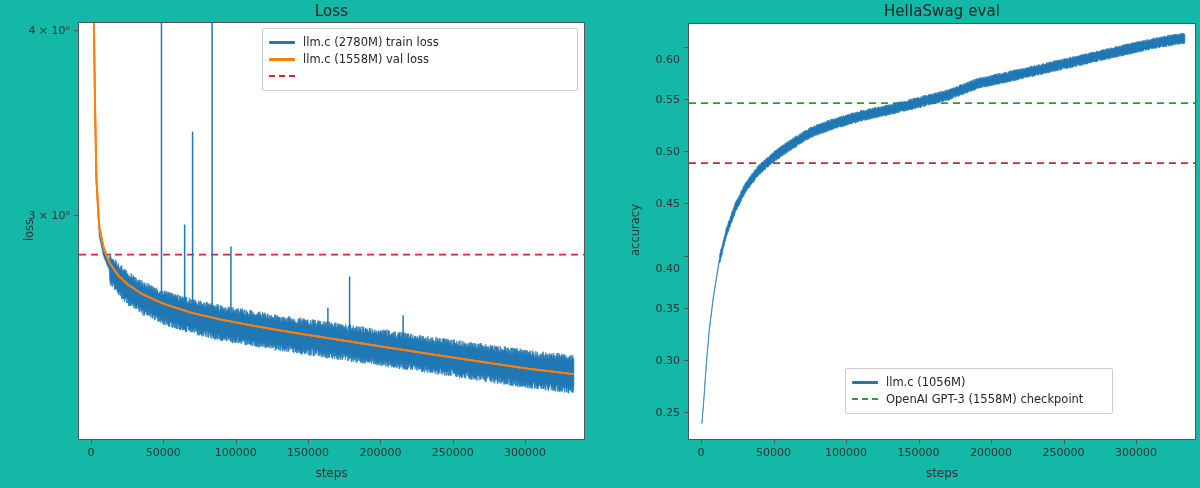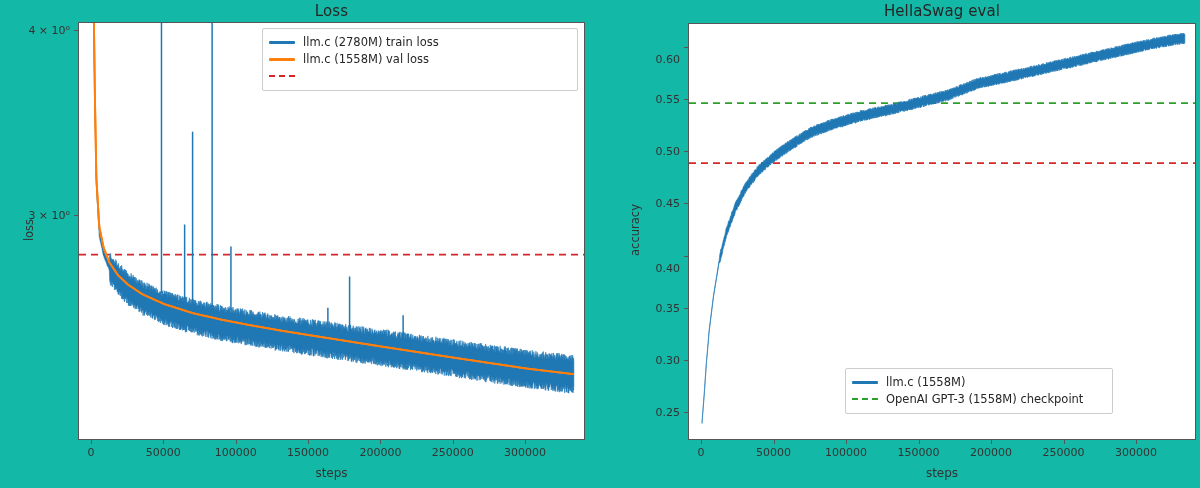--- a/index.html
+++ b/index.html
@@ -167,21 +167,21 @@
         <div class="tick-y" style="top: 99.1181px; left: 18px; width: 62px; text-align: right;">0.55</div>
         <div class="tickmark-y" style="top: 46.9824px; left: 84px;"></div>
         <div class="tick-y" style="top: 46.9824px; left: 18px; width: 62px; margin-top: 12px;">0.60</div>
       </div>
 
     <div class="legend" id="hella-legend" style="left:245px;top:368px;width:268px;">
         <div class="legend-row">
           <span class="legend-swatch sw-solid" style="color: rgb(31, 119, 180);">
             <i style="background: rgb(31, 119, 180);"></i>
           </span>
-          <span class="legend-label">llm.c (1558M)</span>
+          <span class="legend-label">llm.c (1056M)</span>
         </div>
         <div class="legend-row">
           <span class="legend-swatch sw-dash" style="color: rgb(44, 160, 44);">
             <i></i>
           </span>
           <span class="legend-label">OpenAI GPT-3 (1558M) checkpoint</span>
         </div>
       </div>
   </div>
 

